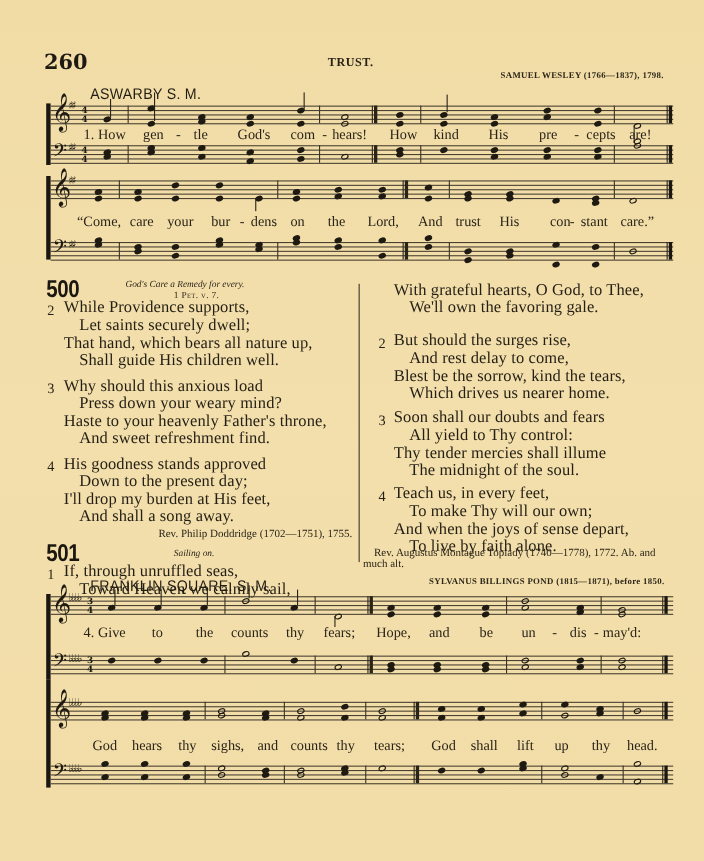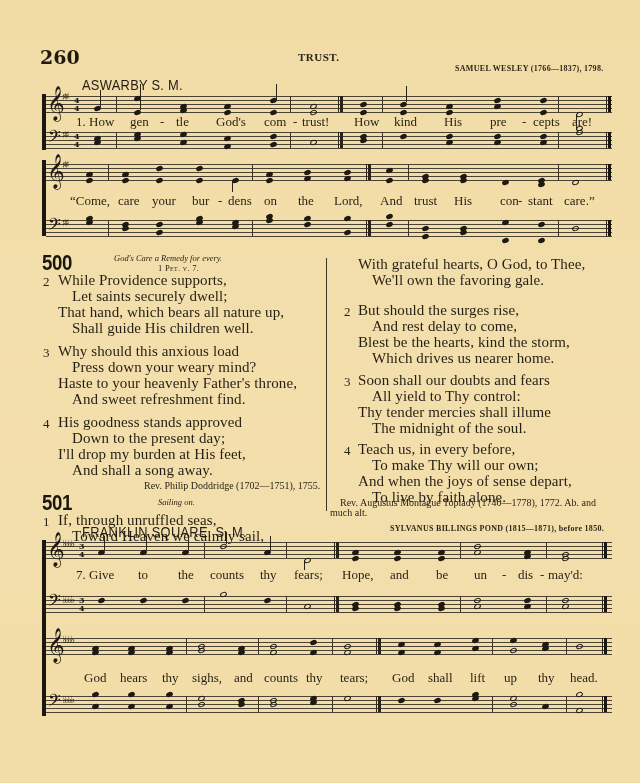--- a/index.html
+++ b/index.html
@@ -143,21 +143,21 @@
     <div class="note half" style="left:534px; top:48px;"></div>
 
   <div class="lyric-row" style="top:32px;">
     <span style="left:34px">1. How</span>
     <span style="left:88px">gen</span>
     <span style="left:118px">-</span>
     <span style="left:134px">tle</span>
     <span style="left:174px">God's</span>
     <span style="left:222px">com</span>
     <span style="left:251px">-</span>
-    <span style="left:260px">trust!</span>
+    <span style="left:260px">hears!</span>
     <span style="left:312px">How</span>
     <span style="left:352px">kind</span>
     <span style="left:402px">His</span>
     <span style="left:448px">pre</span>
     <span style="left:480px">-</span>
     <span style="left:491px">cepts</span>
     <span style="left:530px">are!</span>
   </div>
 </div>
 
@@ -307,33 +307,33 @@
   <div class="verse-line" style="left:358px; top:256px;">With grateful hearts, O God, to Thee,</div>
   <div class="verse-line" style="left:372px; top:272px;">We'll own the favoring gale.</div>
 </div>
 
 <div class="col-divider"></div>
 
 <div>
   <span class="verse-num" style="left:344px; top:304px;">2</span>
   <div class="verse-line" style="left:358px; top:302px;">But should the surges rise,</div>
   <div class="verse-line" style="left:372px; top:318px;">And rest delay to come,</div>
-  <div class="verse-line" style="left:358px; top:334px;">Blest be the hearts, kind the storm,</div>
+  <div class="verse-line" style="left:358px; top:334px;">Blest be the sorrow, kind the tears,</div>
   <div class="verse-line" style="left:372px; top:350px;">Which drives us nearer home.</div>
 </div>
 <div>
   <span class="verse-num" style="left:344px; top:374px;">3</span>
   <div class="verse-line" style="left:358px; top:372px;">Soon shall our doubts and fears</div>
   <div class="verse-line" style="left:372px; top:388px;">All yield to Thy control:</div>
   <div class="verse-line" style="left:358px; top:404px;">Thy tender mercies shall illume</div>
   <div class="verse-line" style="left:372px; top:420px;">The midnight of the soul.</div>
 </div>
 <div>
   <span class="verse-num" style="left:344px; top:443px;">4</span>
-  <div class="verse-line" style="left:358px; top:441px;">Teach us, in every before,</div>
+  <div class="verse-line" style="left:358px; top:441px;">Teach us, in every feet,</div>
   <div class="verse-line" style="left:372px; top:457px;">To make Thy will our own;</div>
   <div class="verse-line" style="left:358px; top:473px;">And when the joys of sense depart,</div>
   <div class="verse-line" style="left:372px; top:489px;">To live by faith alone.</div>
 </div>
 <div class="abs author" style="left:340px; top:497px;">Rev. Augustus Montague Toplady (1740—1778), 1772.   Ab. and</div>
 <div class="abs author" style="left:330px; top:507px;">much alt.</div>
 
 <div class="abs tune-title" style="left:82px; top:524px;">FRANKLIN SQUARE.  S. M.</div>
 <div class="abs composer" style="left:390px; top:524px;">SYLVANUS BILLINGS POND (1815—1871), before 1850.</div>
 
@@ -411,21 +411,21 @@
   <div class="note" style="left:396px; top:62px;"></div>
     <div class="note" style="left:396px; top:66px;"></div>
   <div class="note half" style="left:432px; top:58px;"></div>
     <div class="note half" style="left:432px; top:64px;"></div>
   <div class="note" style="left:482px; top:58px;"></div>
     <div class="note" style="left:482px; top:64px;"></div>
   <div class="note half" style="left:520px; top:58px;"></div>
     <div class="note half" style="left:520px; top:64px;"></div>
 
   <div class="lyric-row" style="top:27px;">
-    <span style="left:34px">7. Give</span>
+    <span style="left:34px">4. Give</span>
     <span style="left:96px">to</span>
     <span style="left:136px">the</span>
     <span style="left:168px">counts</span>
     <span style="left:218px">thy</span>
     <span style="left:252px">fears;</span>
     <span style="left:300px">Hope,</span>
     <span style="left:348px">and</span>
     <span style="left:394px">be</span>
     <span style="left:432px">un</span>
     <span style="left:460px">-</span>

